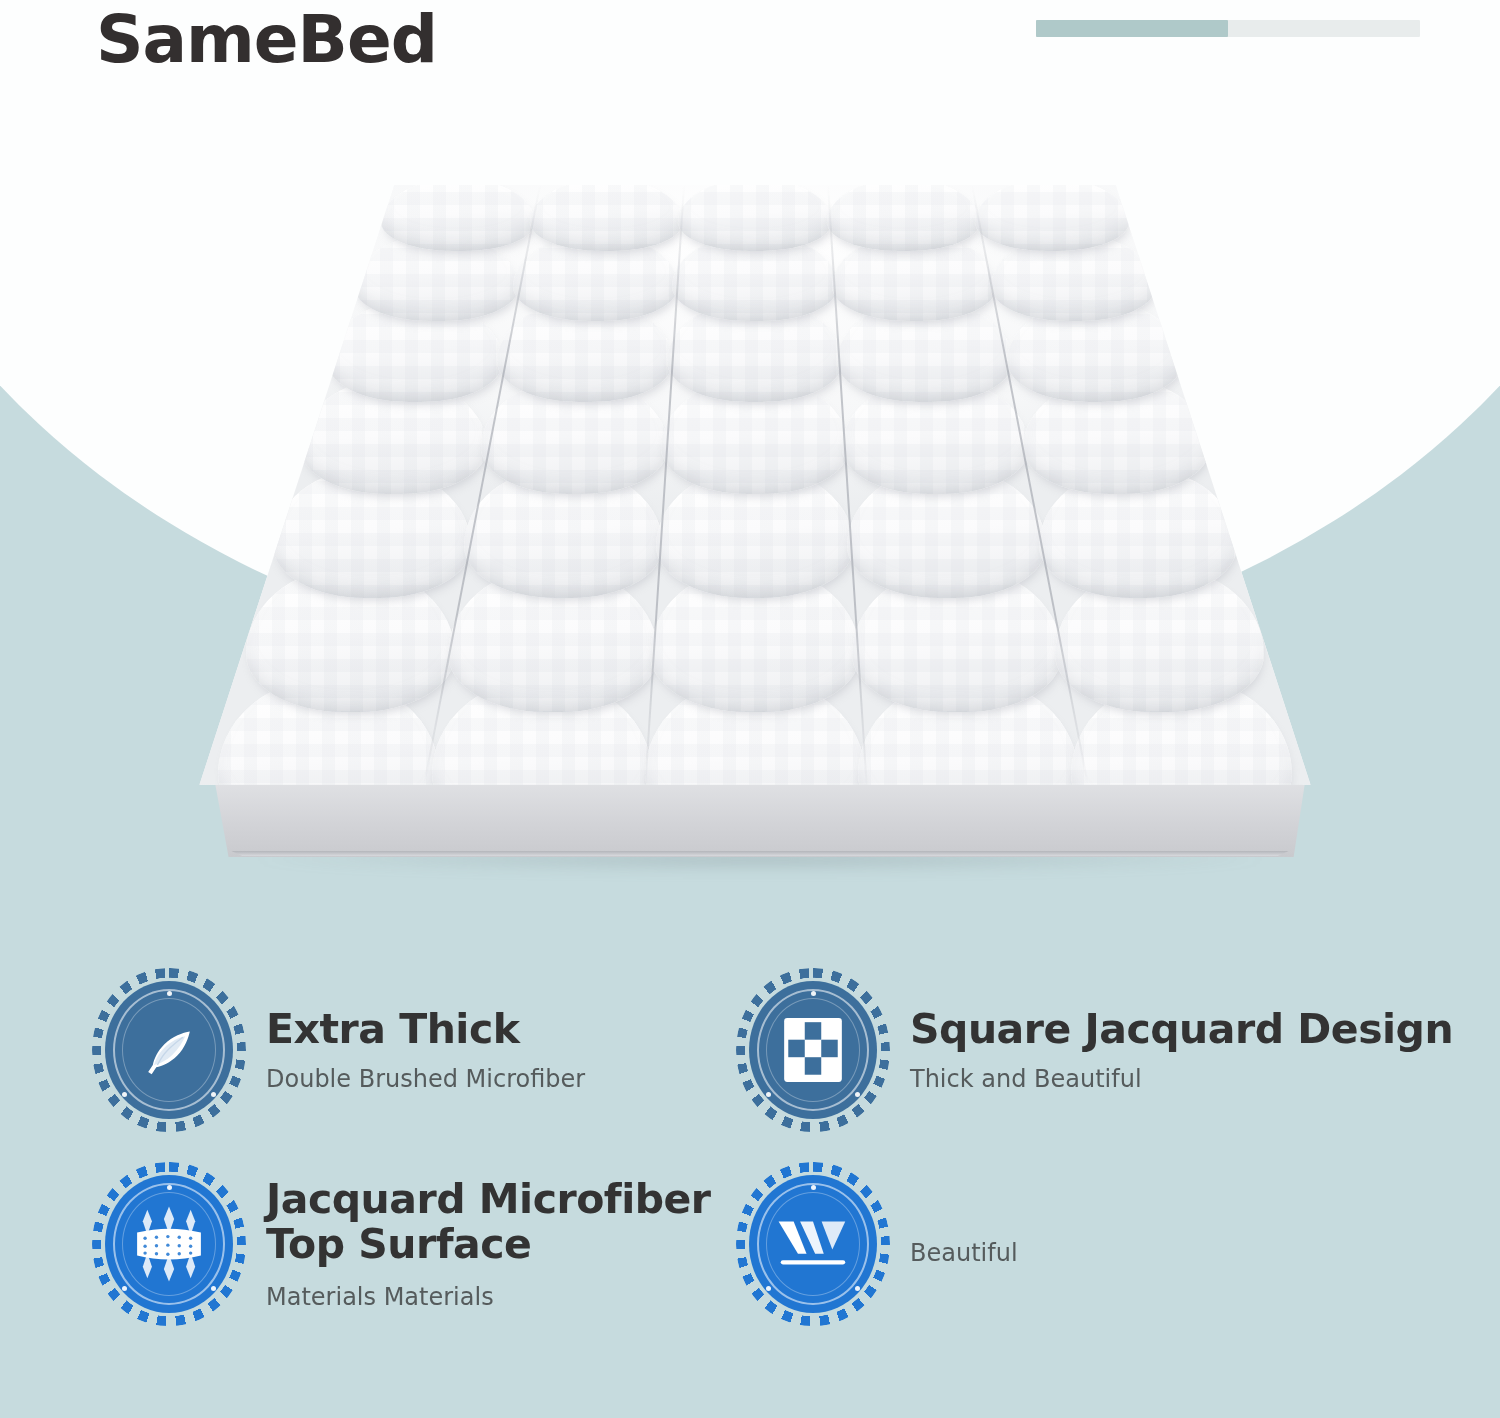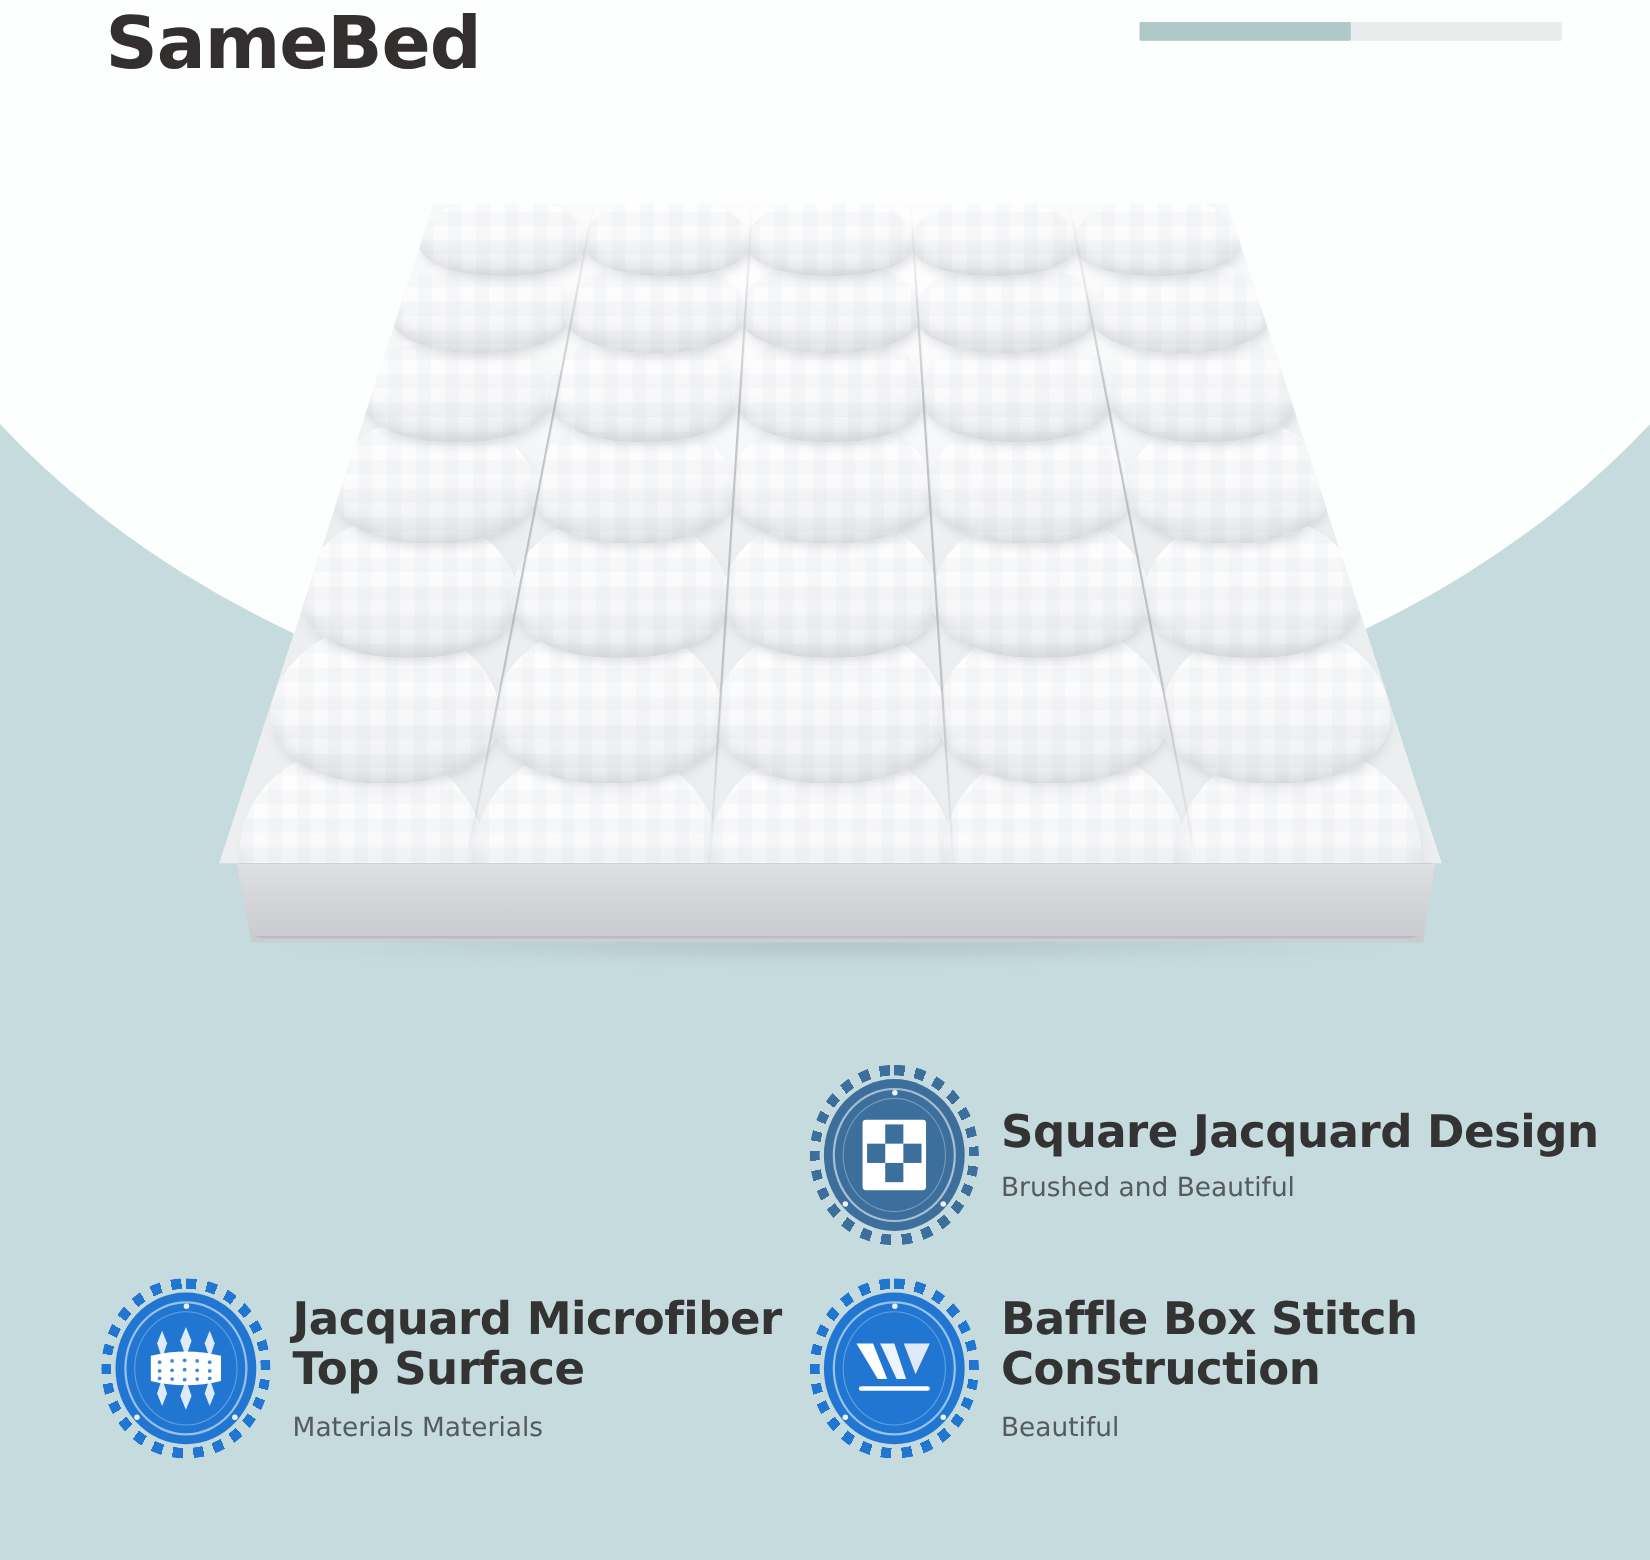--- a/index.html
+++ b/index.html
@@ -233,20 +233,42 @@
         </div>
         <div class="seam-v" style="left: 343.616px; top: 0px; height: 612px; transform-origin: center top; transform: rotate(10.9379deg); z-index: 50;"></div>
         <div class="seam-v" style="left: 487.872px; top: 0px; height: 612px; transform-origin: center top; transform: rotate(3.6858deg); z-index: 50;"></div>
         <div class="seam-v" style="left: 632.128px; top: 0px; height: 612px; transform-origin: center top; transform: rotate(-3.6858deg); z-index: 50;"></div>
         <div class="seam-v" style="left: 776.384px; top: 0px; height: 612px; transform-origin: center top; transform: rotate(-10.9379deg); z-index: 50;"></div>
       </div>
   </div>
 
   <div class="features">
 
+    <div class="feature f0">
+      <div class="badge" style="--bc:#3d6f9c">
+        <div class="scallop"></div>
+          <div class="disc"></div>
+        <div class="ring1"></div>
+          <div class="ring2"></div>
+        <div class="dot t"></div>
+          <div class="dot bl"></div>
+          <div class="dot br"></div>
+        <div class="glyph">
+          <svg width="74" height="74" viewBox="0 0 64 64" aria-hidden="true">
+            <path d="M50 16c-6 1-15 4-22 11-6 6-9 13-10 18l-4 6 3 2 4-6c5-1 12-4 18-10 7-7 10-16 11-21z" fill="#ffffff"></path>
+            <path d="M46 20c-5 1-12 4-18 10-5 5-8 11-9 15 4-1 11-4 16-9 5-5 9-11 11-16z" fill="#dbe6f2" opacity="0.85"></path>
+            <path d="M44 21c-4 3-9 7-13 11s-7 9-9 13" stroke="#c6d7e9" stroke-width="1.2" fill="none"></path>
+          </svg>
+        </div>
+      </div>
+      <div class="ftext">
+        <div class="ftitle">Extra Thick</div>
+        <div class="fsub">Double Brushed Microfiber</div>
+      </div>
+    </div>
 
     <div class="feature f1">
       <div class="badge" style="--bc:#3d6f9c">
         <div class="scallop"></div>
           <div class="disc"></div>
         <div class="ring1"></div>
           <div class="ring2"></div>
         <div class="dot t"></div>
           <div class="dot bl"></div>
           <div class="dot br"></div>
@@ -255,21 +277,21 @@
             <rect x="2" y="2" width="56" height="62" rx="3" fill="#ffffff"></rect>
             <rect x="22" y="6" width="16" height="17" fill="#3d6f9c"></rect>
             <rect x="6" y="23" width="16" height="17" fill="#3d6f9c"></rect>
             <rect x="38" y="23" width="16" height="17" fill="#3d6f9c"></rect>
             <rect x="22" y="40" width="16" height="17" fill="#3d6f9c"></rect>
           </svg>
         </div>
       </div>
       <div class="ftext">
         <div class="ftitle">Square Jacquard Design</div>
-        <div class="fsub">Brushed and Beautiful</div>
+        <div class="fsub">Thick and Beautiful</div>
       </div>
     </div>
 
     <div class="feature f2">
       <div class="badge" style="--bc:#2176d2">
         <div class="scallop"></div>
           <div class="disc"></div>
         <div class="ring1"></div>
           <div class="ring2"></div>
         <div class="dot t"></div>
@@ -327,20 +349,18 @@
             <g fill="#ffffff">
               <path d="M8 12 l14 0 l12 30 -8 0z"></path>
               <path d="M28 12 l12 0 l10 30 -8 0z" opacity="0.92"></path>
               <path d="M70 12 l-12 26 -10 -26 z" opacity="0.85"></path>
             </g>
             <rect x="10" y="48" width="60" height="4" rx="2" fill="#ffffff"></rect>
           </svg>
         </div>
       </div>
       <div class="ftext">
-        <div class="ftitle">Baffle Box Stitch
-Construction</div>
         <div class="fsub">Beautiful</div>
       </div>
     </div>
 
   </div>
 </div>
 
 </body></html>

